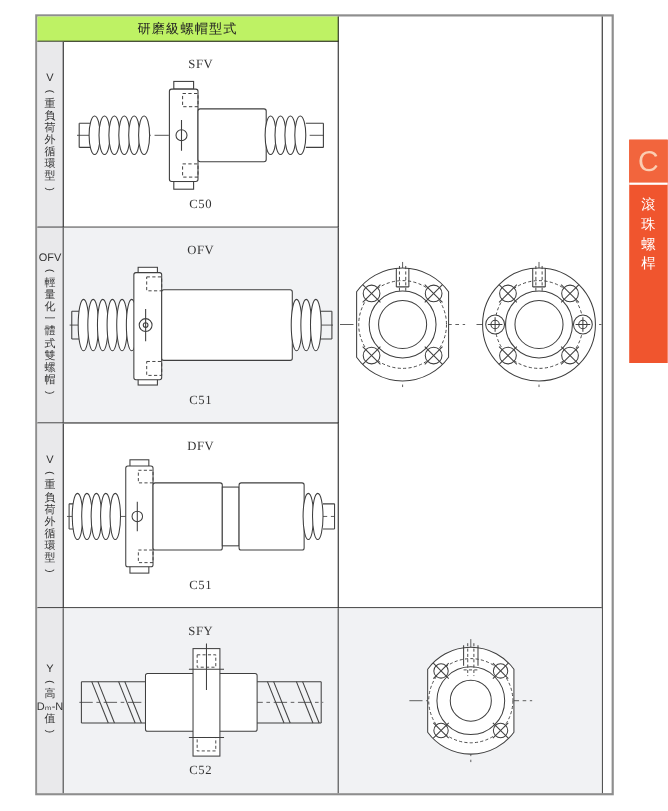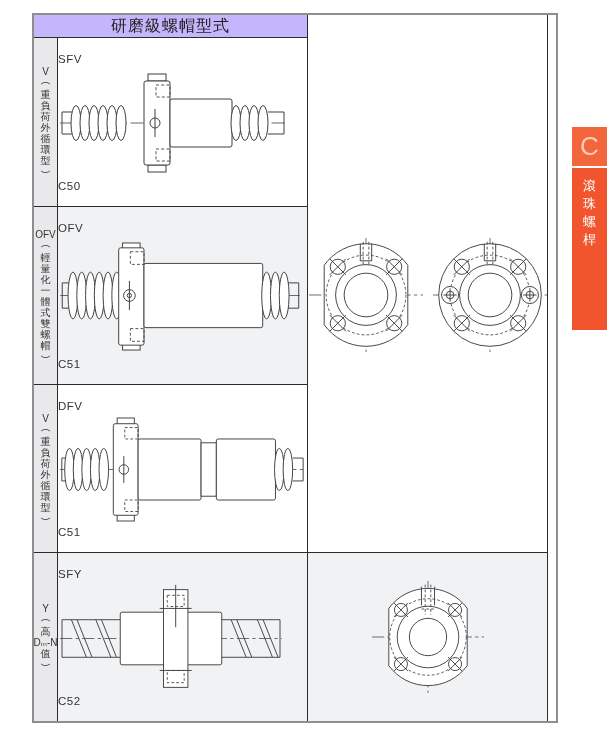--- a/index.html
+++ b/index.html
@@ -17,32 +17,32 @@
     position:absolute;left:0;top:0;height:706px;width:514px;
     display:grid;box-sizing:border-box;
     grid-template-columns:24px 250px 239px;
     grid-template-rows:23px 169px 178px 168px 168px;
     border-right:1px solid #2b2b2b;
   }
   .cell{box-sizing:border-box;position:relative;}
   .br{border-right:1px solid #2b2b2b;}
   .bb{border-bottom:1px solid #2b2b2b;}
   
-  .hcell{background:#c4b5fd;display:flex;align-items:center;justify-content:center;
-    font-size:16px;color:#222;letter-spacing:1px;}
+  .hcell{background:#bef264;display:flex;align-items:center;justify-content:center;
+    font-size:12px;color:#222;letter-spacing:1px;}
   .hcell1{grid-area:1/1/2/3;}
   .hcell2{grid-area:1/3/2/4;}
   
   .label-cell{background:#e9e9eb;display:flex;flex-direction:column;
     align-items:center;justify-content:center;font-size:10px;color:#333;}
   .label-cell div{line-height:11px;text-align:center;white-space:nowrap;}
   .label-cell div.vparen{transform:rotate(90deg);font-size:9px;line-height:8px;height:8px;margin:2px 0;}
   
-  .draw-cell{display:flex;flex-direction:column;
-    justify-content:space-between;padding:15px 0 13px 0;}
+  .draw-cell{display:flex;flex-direction:column;align-items:center;
+    justify-content:space-between;padding:15px 0 13px 0;font-family:Liberation Serif, serif;}
   .draw-title,.draw-code{font-size:11.5px;color:#333;letter-spacing:.5px;line-height:13px;}
   .shade{background:#f1f2f4;}
   
   .flange-cell-a{grid-area:2/3/5/4;display:flex;align-items:center;justify-content:center;gap:10px;}
   .flange-cell-b{grid-area:5/3/6/4;display:flex;align-items:center;justify-content:center;}
   
   .l1{grid-area:2/1/3/2;} .m1{grid-area:2/2/3/3;}
   .l2{grid-area:3/1/4/2;} .m2{grid-area:3/2/4/3;}
   .l3{grid-area:4/1/5/2;} .m3{grid-area:4/2/5/3;}
   .l4{grid-area:5/1/6/2;} .m4{grid-area:5/2/6/3;}

